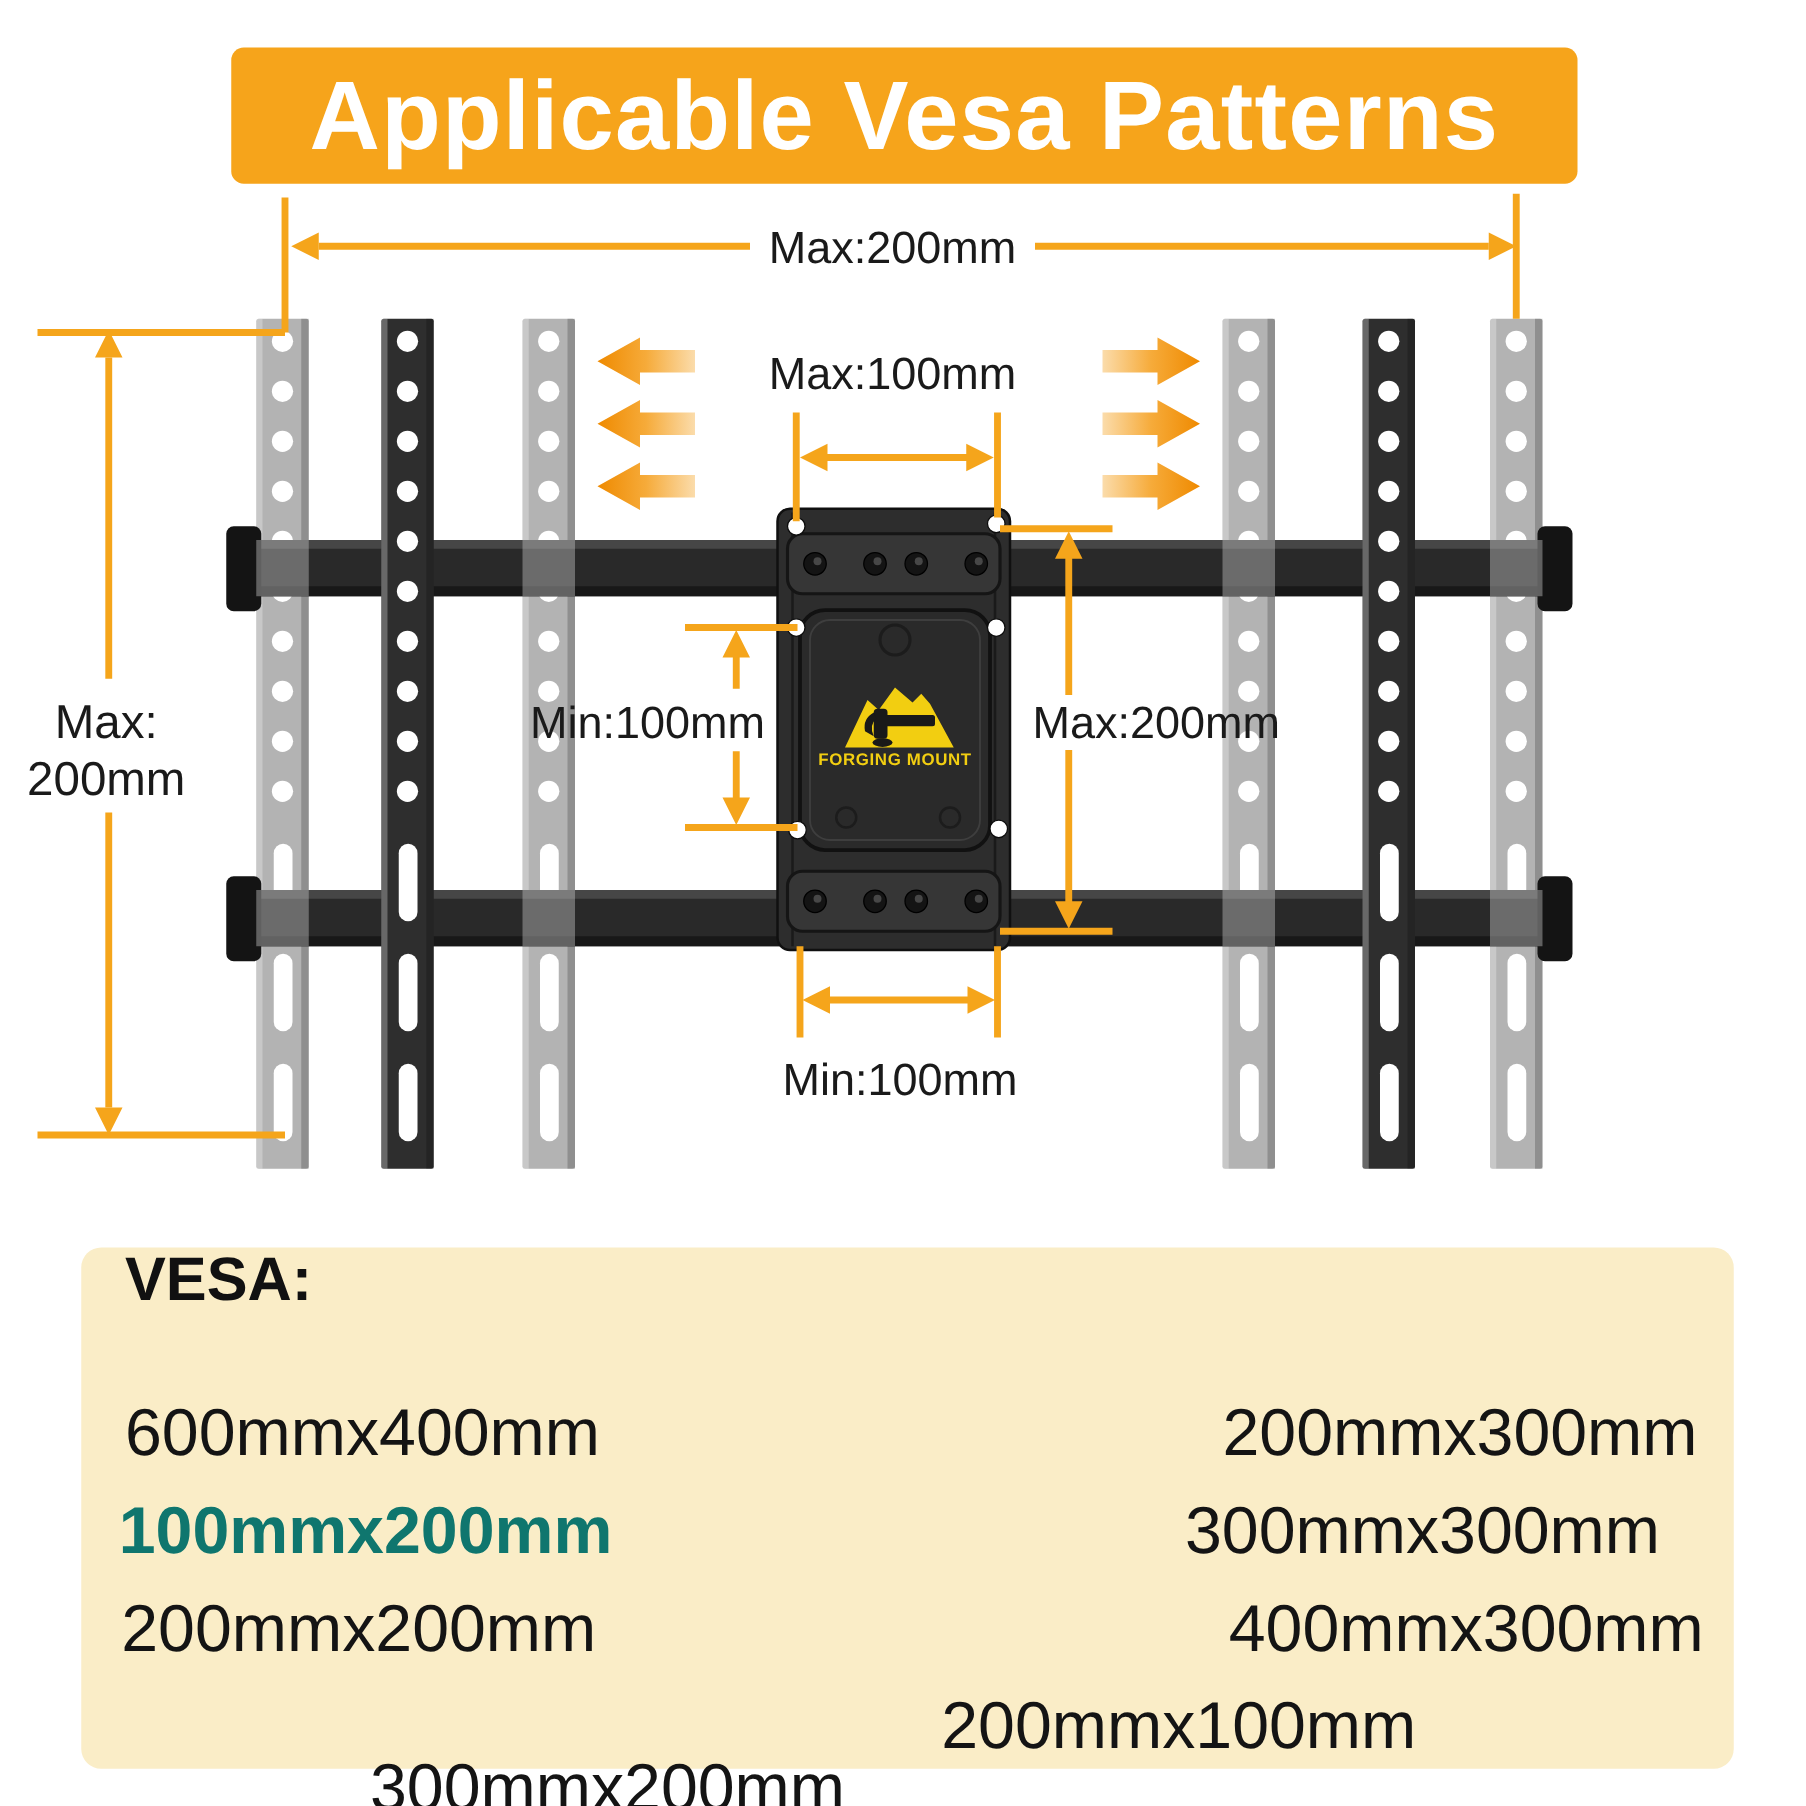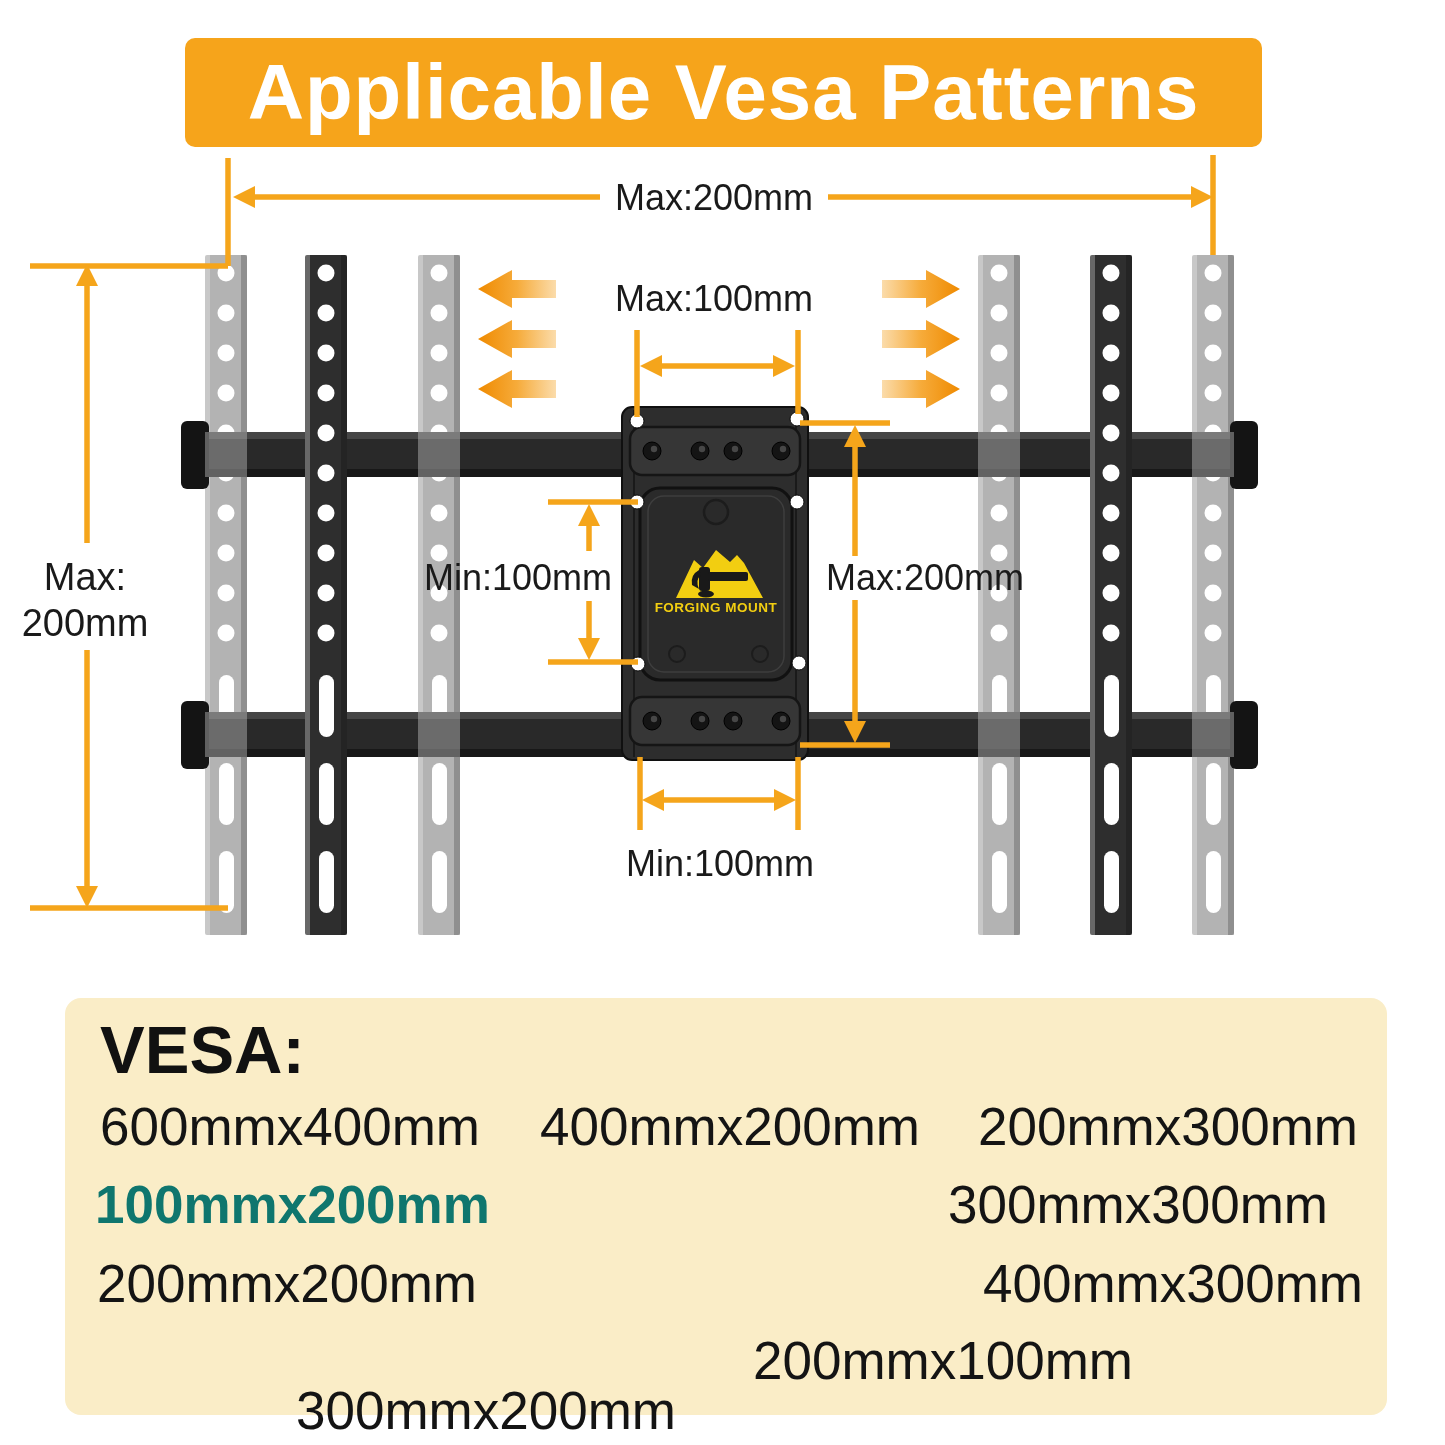--- a/index.html
+++ b/index.html
@@ -3,22 +3,22 @@
 <meta charset="utf-8">
 <style>
   html,body{margin:0;padding:0;background:#ffffff;}
   body{width:1445px;height:1445px;font-family:"Liberation Sans",sans-serif;position:relative;overflow:hidden;}
   .stage{position:absolute;left:0;top:0;width:1246px;height:1445px;border-radius:30px;}
   .banner{position:absolute;left:185px;top:38px;width:1077px;height:109px;background:#F6A41B;border-radius:10px;
           display:flex;align-items:center;justify-content:center;}
   .banner-text{font-size:78px;font-weight:700;color:#ffffff;letter-spacing:1px;white-space:nowrap;}
   svg.diagram{position:absolute;left:0;top:0;}
   .vesa-panel{position:absolute;left:65px;top:998px;width:1322px;height:417px;background:#FAEDC7;border-radius:16px;}
-  .vesa-heading{position:absolute;left:100px;top:1000px;font-size:67px;font-weight:700;color:#111111;line-height:1;margin-top:16px;}
-  .vcell{position:absolute;font-size:53px;color:#141414;white-space:nowrap;line-height:1;}
+  .vesa-heading{position:absolute;left:100px;top:1000px;font-size:49px;font-weight:700;color:#111111;line-height:1;}
+  .vcell{position:absolute;font-size:53px;color:#141414;white-space:nowrap;line-height:1;margin-top:20px;}
   .vcell.hl{color:#0f766e;font-weight:700;}
 </style>
 </head>
 <body>
 
 <div class="stage">
 
   <div class="banner">
     <span class="banner-text">Applicable Vesa Patterns</span>
   </div>
@@ -204,21 +204,20 @@
       <text x="518" y="590" text-anchor="middle">Min:100mm</text>
       <text x="925" y="590" text-anchor="middle">Max:200mm</text>
       <text x="720" y="876" text-anchor="middle">Min:100mm</text>
     </g>
   </svg>
 
   <div class="vesa-panel"></div>
   <div class="vesa-heading">VESA:</div>
 
   <div class="vcell" style="left:100px;top:1100px">600mmx400mm</div>
-  <div class="vcell" style="left:540px;top:1100px">400mmx200mm</div>
   <div class="vcell" style="left:978px;top:1100px">200mmx300mm</div>
 
   <div class="vcell hl" style="left:95px;top:1178px">100mmx200mm</div>
   <div class="vcell" style="left:948px;top:1178px">300mmx300mm</div>
 
   <div class="vcell" style="left:97px;top:1257px">200mmx200mm</div>
   <div class="vcell" style="left:983px;top:1257px">400mmx300mm</div>
 
   <div class="vcell" style="left:296px;top:1384px">300mmx200mm</div>
   <div class="vcell" style="left:753px;top:1334px">200mmx100mm</div>

